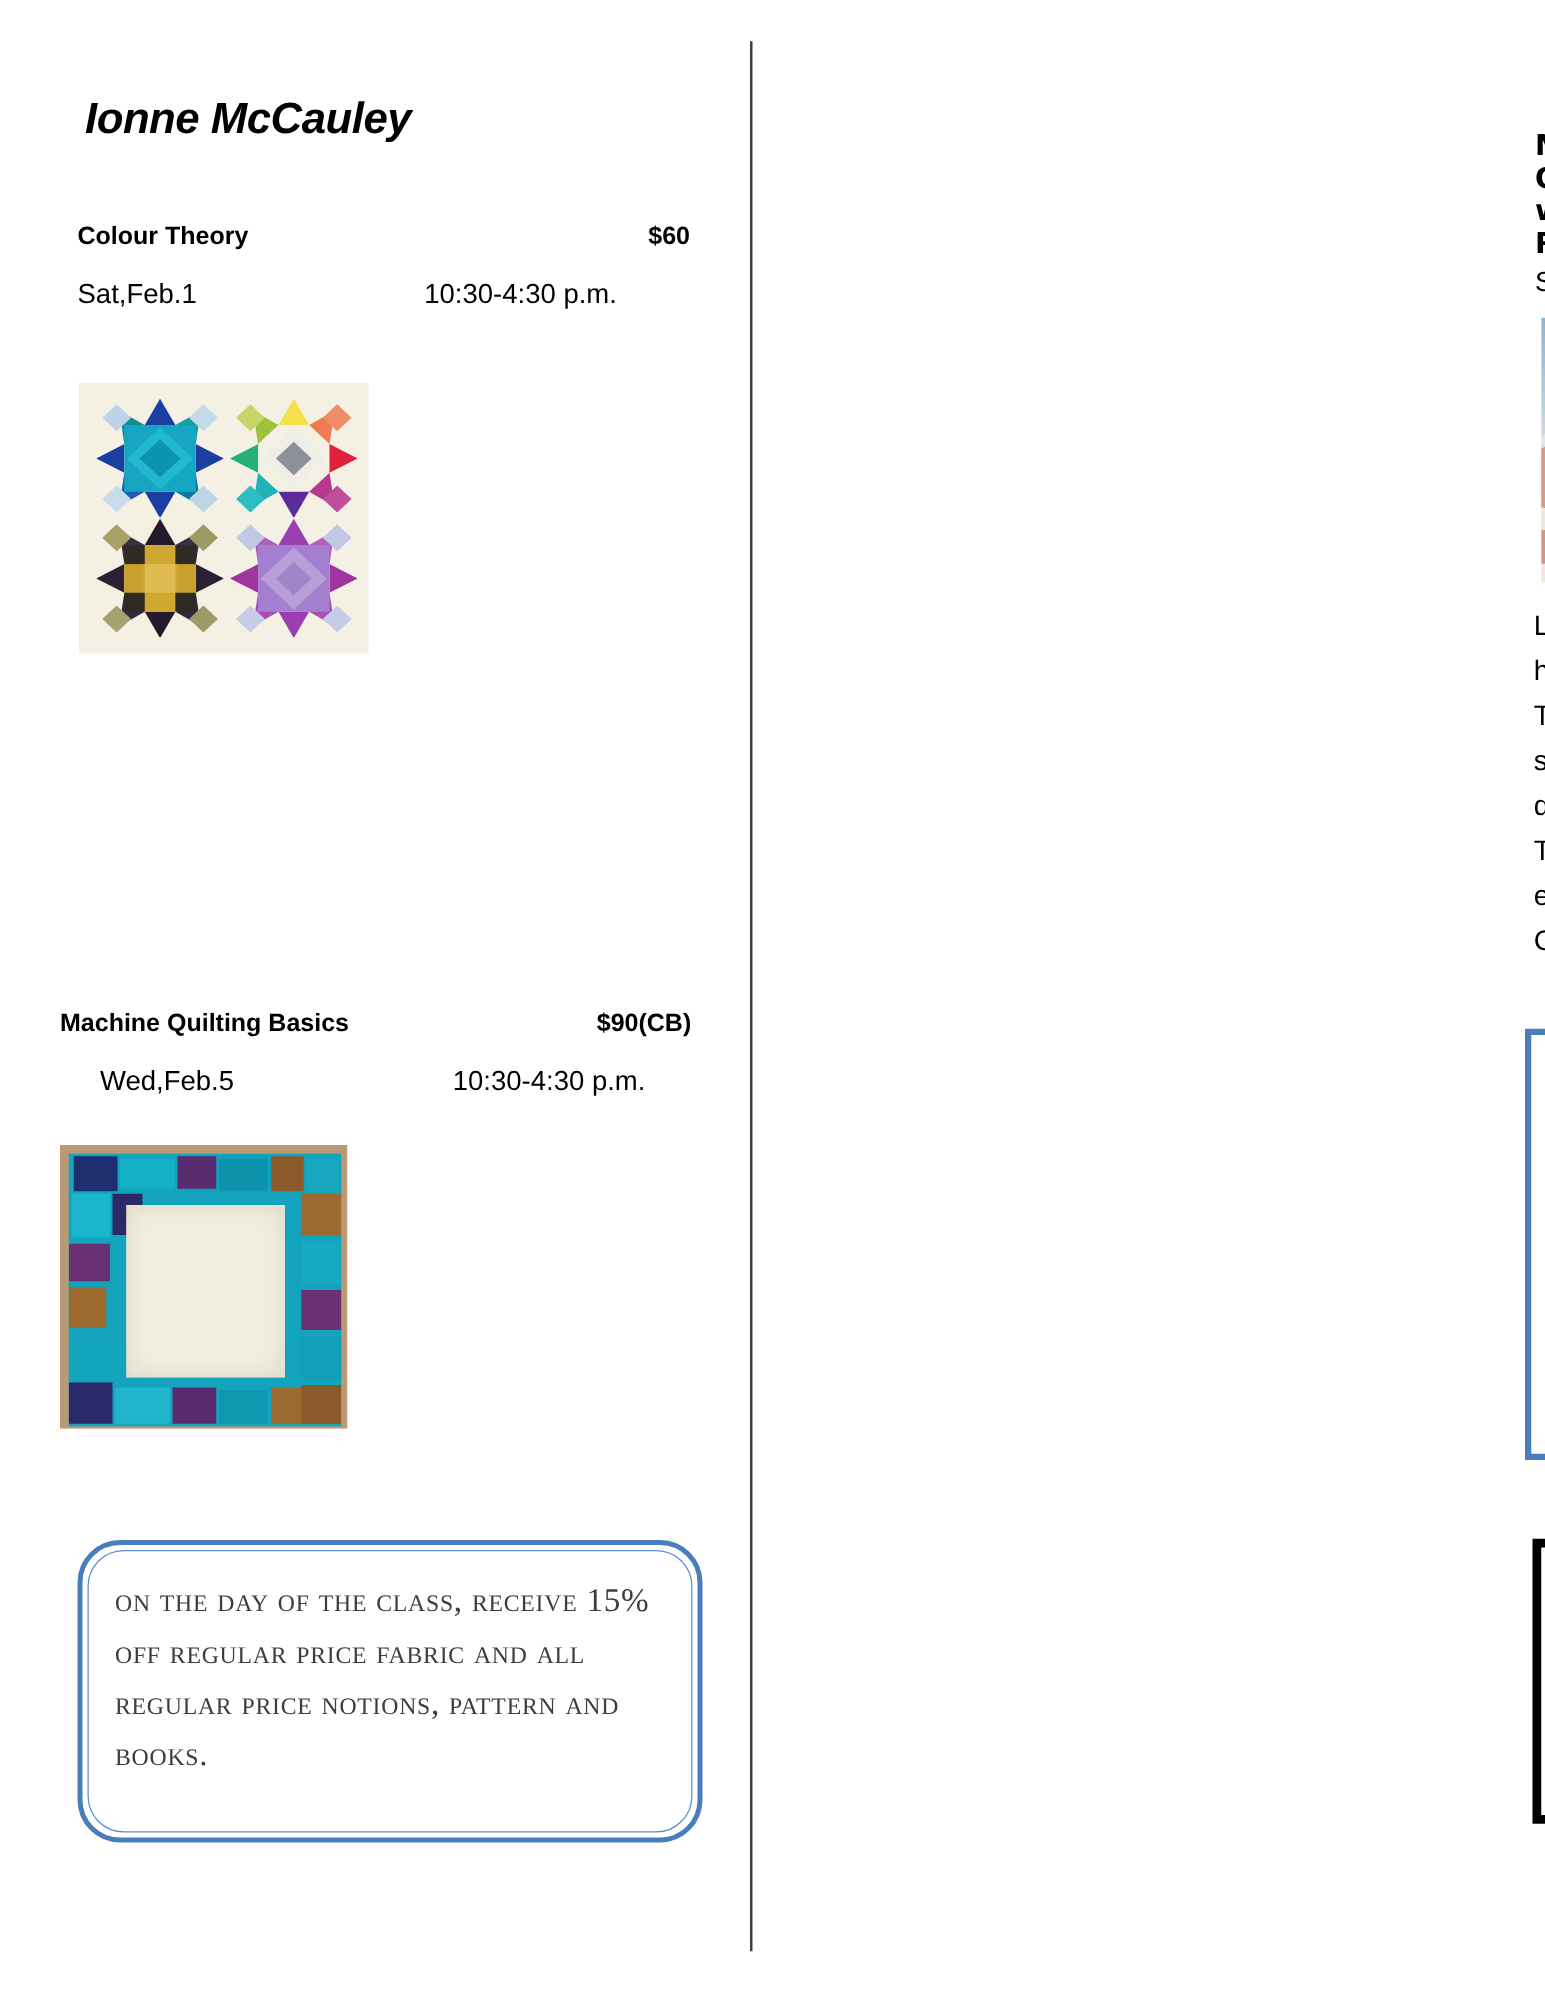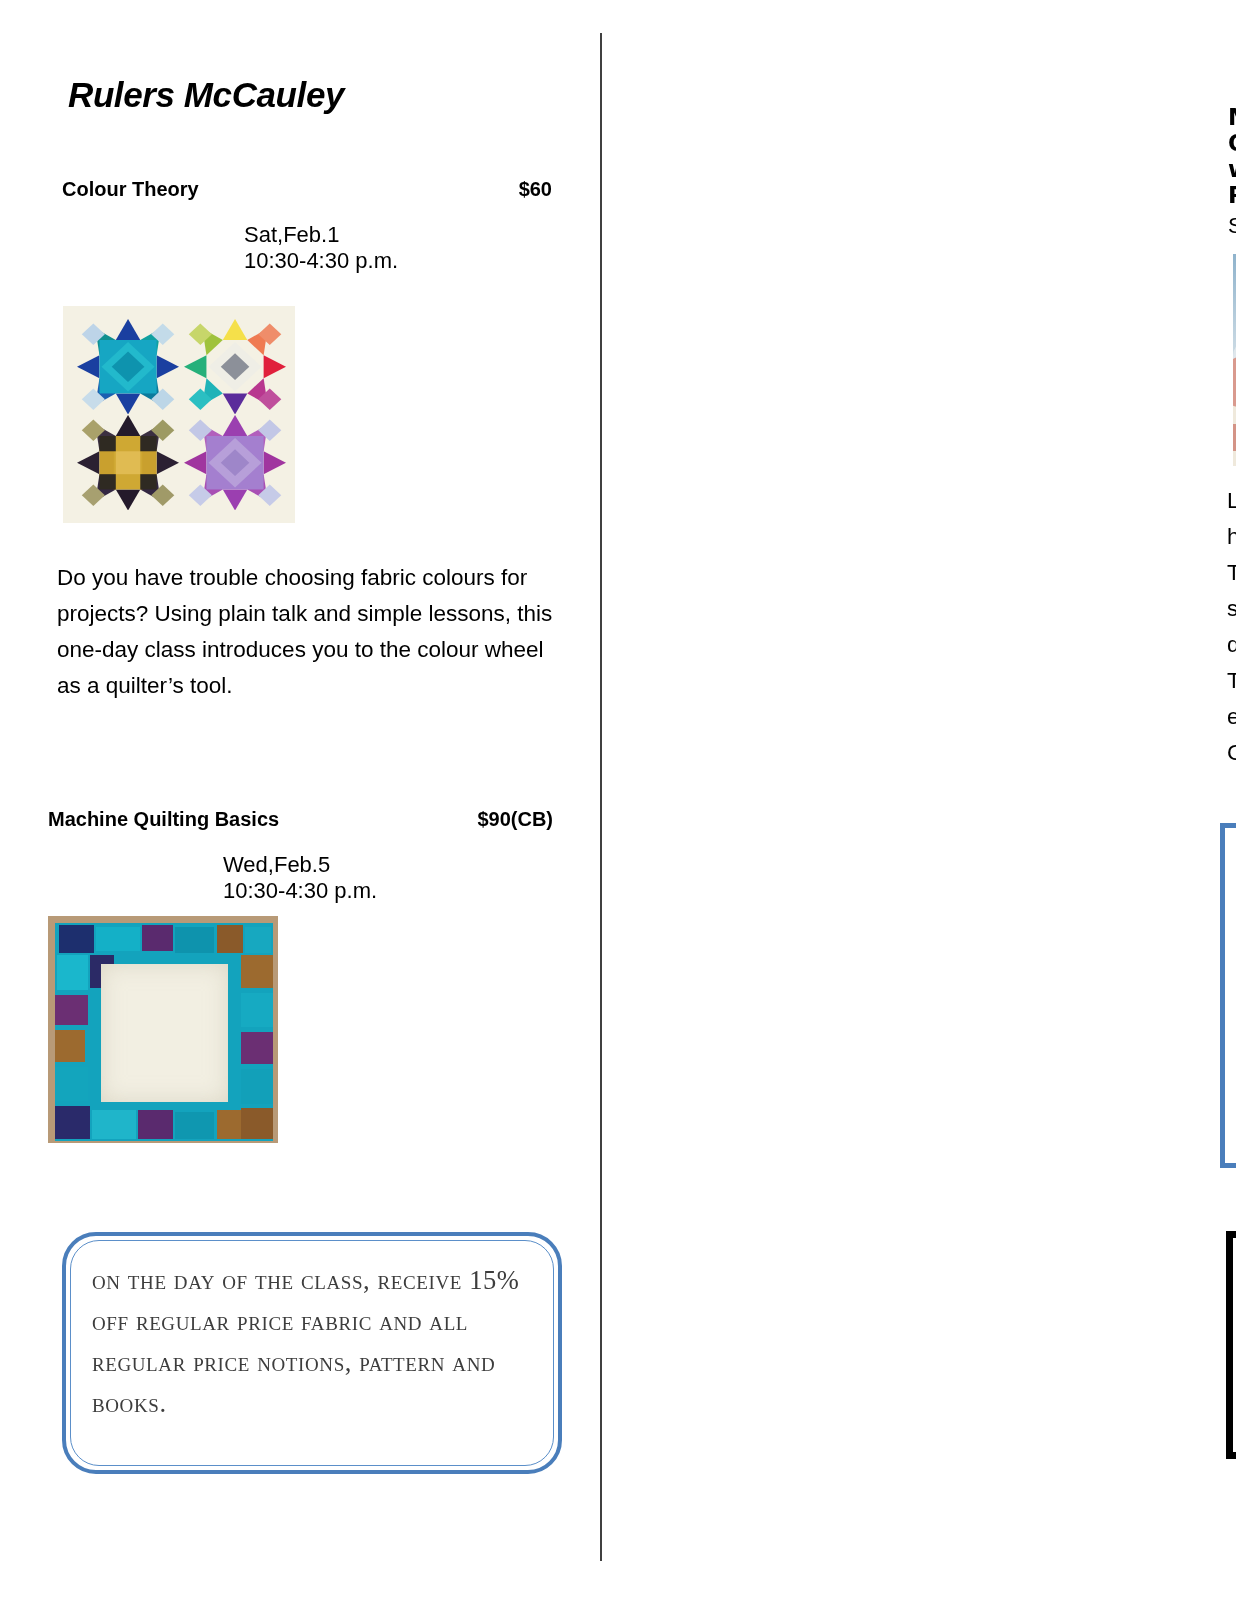--- a/index.html
+++ b/index.html
@@ -64,21 +64,20 @@
     display: flex;
     align-items: baseline;
     font-size: 20px;
     font-weight: bold;
   }
   .class-date-row {
     position: absolute;
     display: flex;
     align-items: baseline;
     font-size: 22px;
-    flex-direction: column;
   }
 
   
   #ct-title { left: 62px; top: 178px; width: 490px; }
   #ct-title .t-name { flex: 0 0 auto; }
   #ct-title .t-price { margin-left: auto; }
   #ct-date { left: 62px; top: 222px; width: 490px; }
   #ct-date .d-when { flex: 0 0 auto; }
   #ct-date .d-time { margin-left: 182px; }
 
@@ -280,21 +279,21 @@
 </style>
 </head>
 <body>
 
 <div class="page">
 
   <div class="divider"></div>
 
   <div class="col-left">
 
-    <div class="author-name">Rulers McCauley</div>
+    <div class="author-name">Ionne McCauley</div>
 
     <div class="class-title-row" id="ct-title">
       <span class="t-name">Colour Theory</span>
       <span class="t-price">$60</span>
     </div>
     <div class="class-date-row" id="ct-date">
       <span class="d-when">Sat,Feb.1</span>
       <span class="d-time">10:30-4:30 p.m.</span>
     </div>
 
@@ -380,21 +379,20 @@
           <rect x="76" y="8" width="16" height="16" fill="#c2c7e6" transform="rotate(45 84 16)"></rect>
           <rect x="8" y="76" width="16" height="16" fill="#c6cbe8" transform="rotate(45 16 84)"></rect>
           <rect x="76" y="76" width="16" height="16" fill="#c6cbe8" transform="rotate(45 84 84)"></rect>
           <rect x="22" y="22" width="56" height="56" fill="#a47fcf"></rect>
           <polygon points="50,24 76,50 50,76 24,50" fill="#b79fd9"></polygon>
           <polygon points="50,36 64,50 50,64 36,50" fill="#9e86c9"></polygon>
         </svg>
       </div>
     </div>
 
-    <div id="ct-desc">Do you have trouble choosing fabric colours for projects? Using plain talk and simple lessons, this one-day class introduces you to the colour wheel as a quilter’s tool.</div>
 
     <div class="class-title-row" id="mqb-title">
       <span class="t-name">Machine Quilting Basics</span>
       <span class="t-price">$90(CB)</span>
     </div>
     <div class="class-date-row" id="mqb-date">
       <span class="d-when">Wed,Feb.5</span>
       <span class="d-time">10:30-4:30 p.m.</span>
     </div>
 

